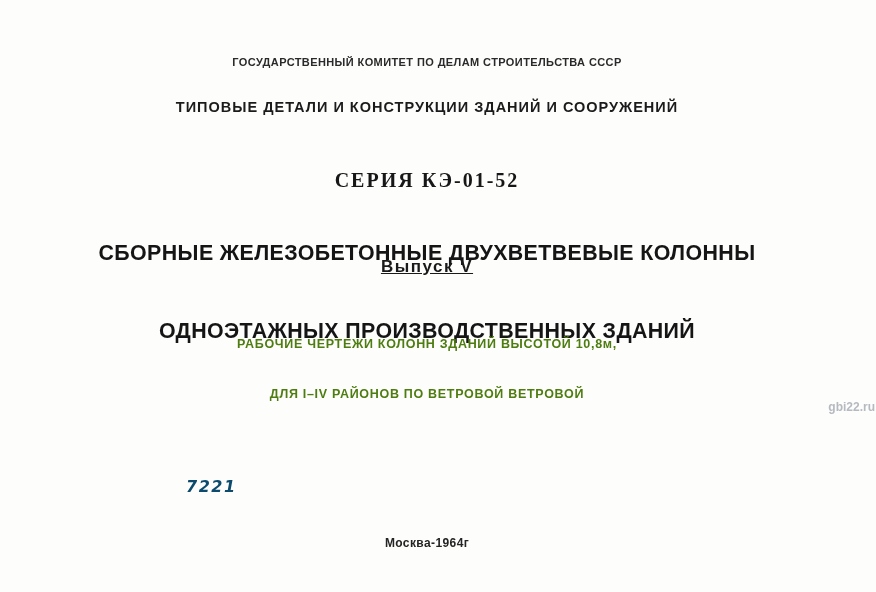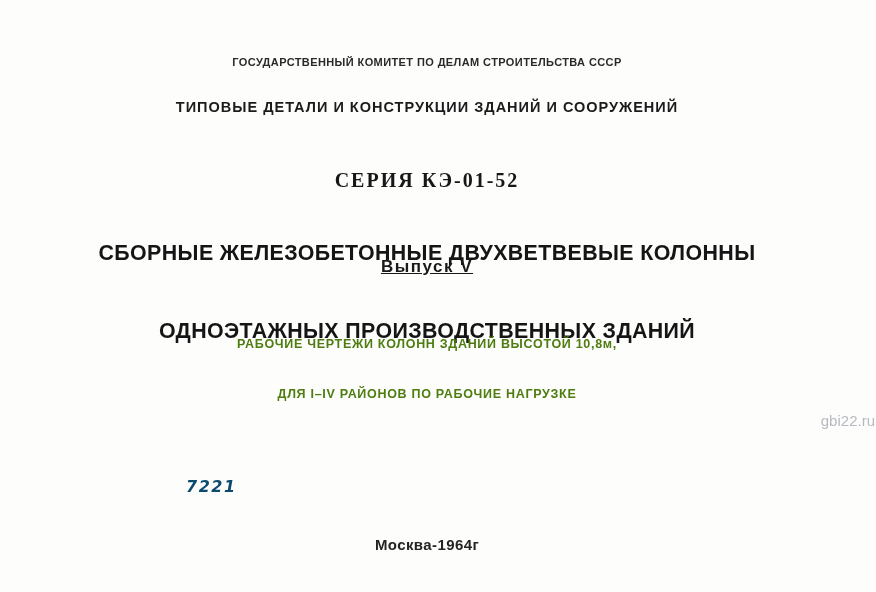--- a/index.html
+++ b/index.html
@@ -75,30 +75,30 @@
     font-family: "DejaVu Sans", sans-serif;
     font-size: 16px;
     font-weight: bold;
     font-style: italic;
     letter-spacing: 1.5px;
     color: #0c4a6e;
     margin-left: 40px;
   }
   .imprint {
     top: 536px;
-    font-size: 15px;
+    font-size: 12px;
     letter-spacing: 0.4px;
     color: #242424;
   }
   .watermark {
     position: absolute;
     right: 1px;
-    top: 412px;
-    font-size: 15px;
-    font-weight: normal;
+    top: 400px;
+    font-size: 12px;
+    font-weight: bold;
     color: #b6bac0;
     font-family: "Liberation Sans", sans-serif;
   }
 </style>
 </head>
 <body>
 
 <div class="page">
 
   <div class="line committee">ГОСУДАРСТВЕННЫЙ КОМИТЕТ ПО ДЕЛАМ СТРОИТЕЛЬСТВА СССР</div>
@@ -109,21 +109,21 @@
 
   <div class="line main-title">
     <div>СБОРНЫЕ ЖЕЛЕЗОБЕТОННЫЕ ДВУХВЕТВЕВЫЕ КОЛОННЫ</div>
     <div>ОДНОЭТАЖНЫХ ПРОИЗВОДСТВЕННЫХ ЗДАНИЙ</div>
   </div>
 
   <div class="line issue">Выпуск V</div>
 
   <div class="line subtitle">
     <div>РАБОЧИЕ ЧЕРТЕЖИ КОЛОНН ЗДАНИЙ ВЫСОТОЙ 10,8м,</div>
-    <div>ДЛЯ I–IV РАЙОНОВ ПО РАБОЧИЕ НАГРУЗКЕ</div>
+    <div>ДЛЯ I–IV РАЙОНОВ ПО ВЕТРОВОЙ ВЕТРОВОЙ</div>
   </div>
 
   <div class="inventory">7221</div>
 
   <div class="line imprint">Москва-1964г</div>
 
   <div class="watermark">gbi22.ru</div>
 
 </div>
 

